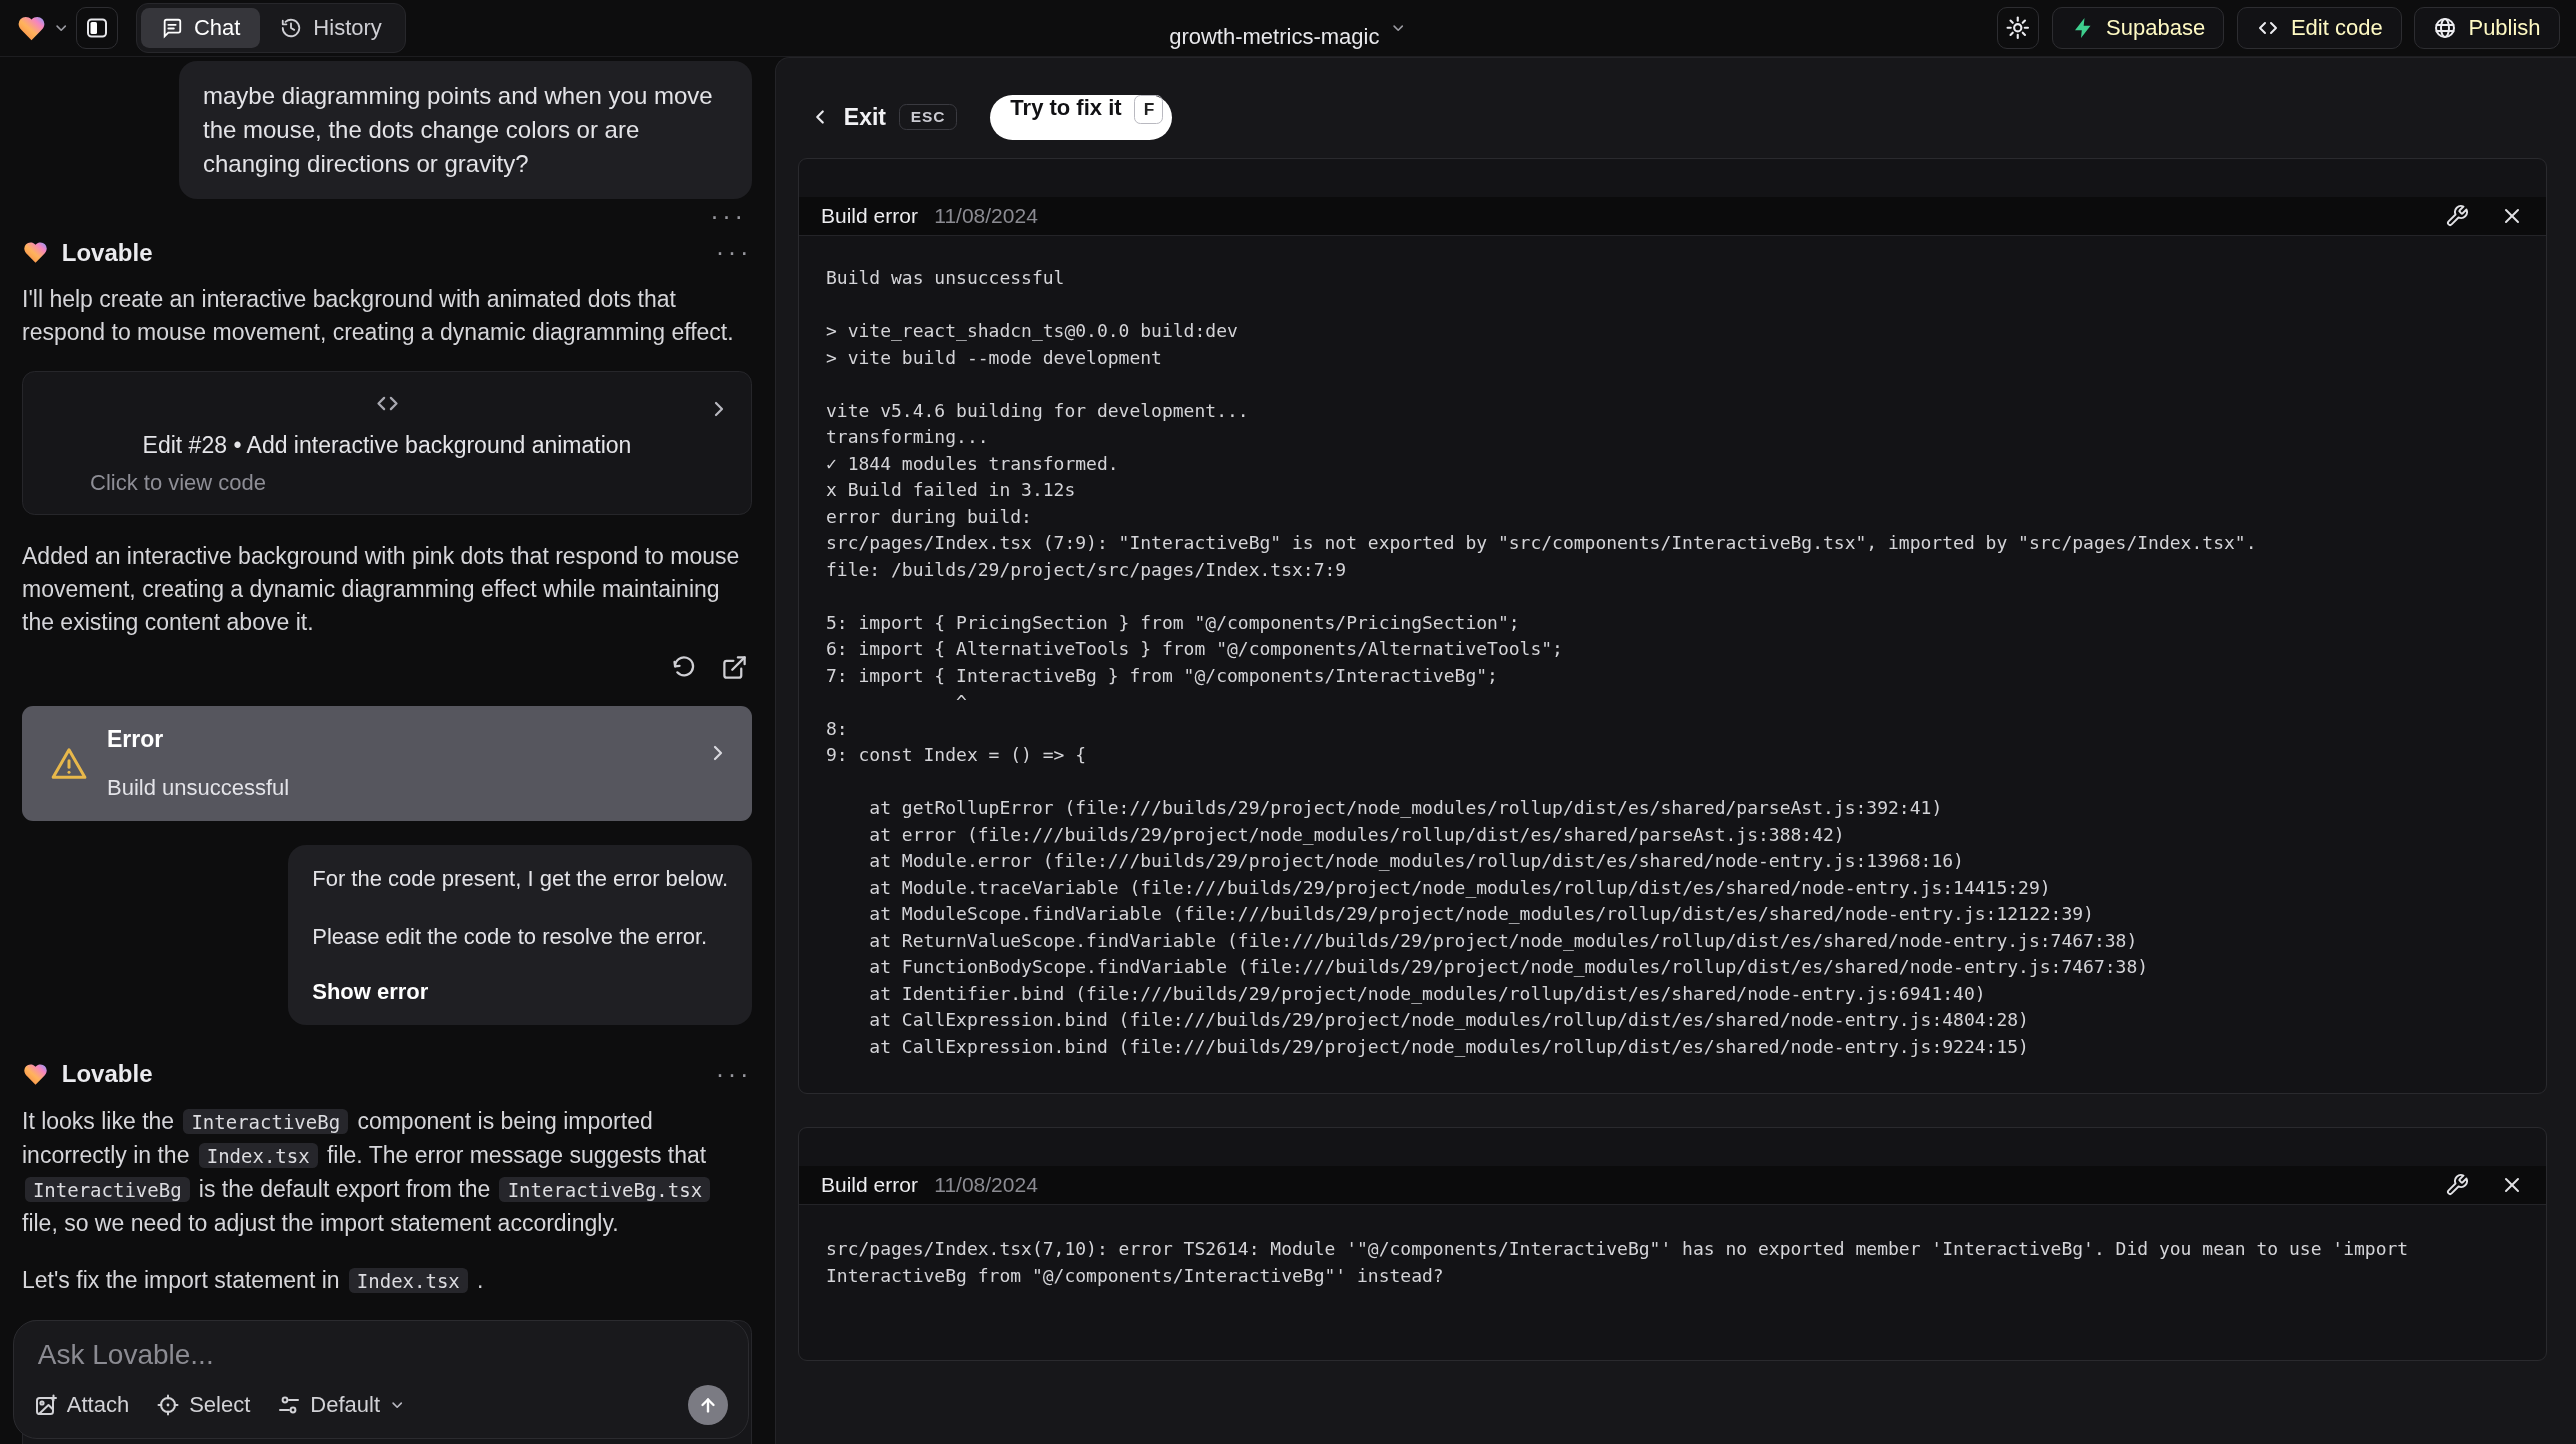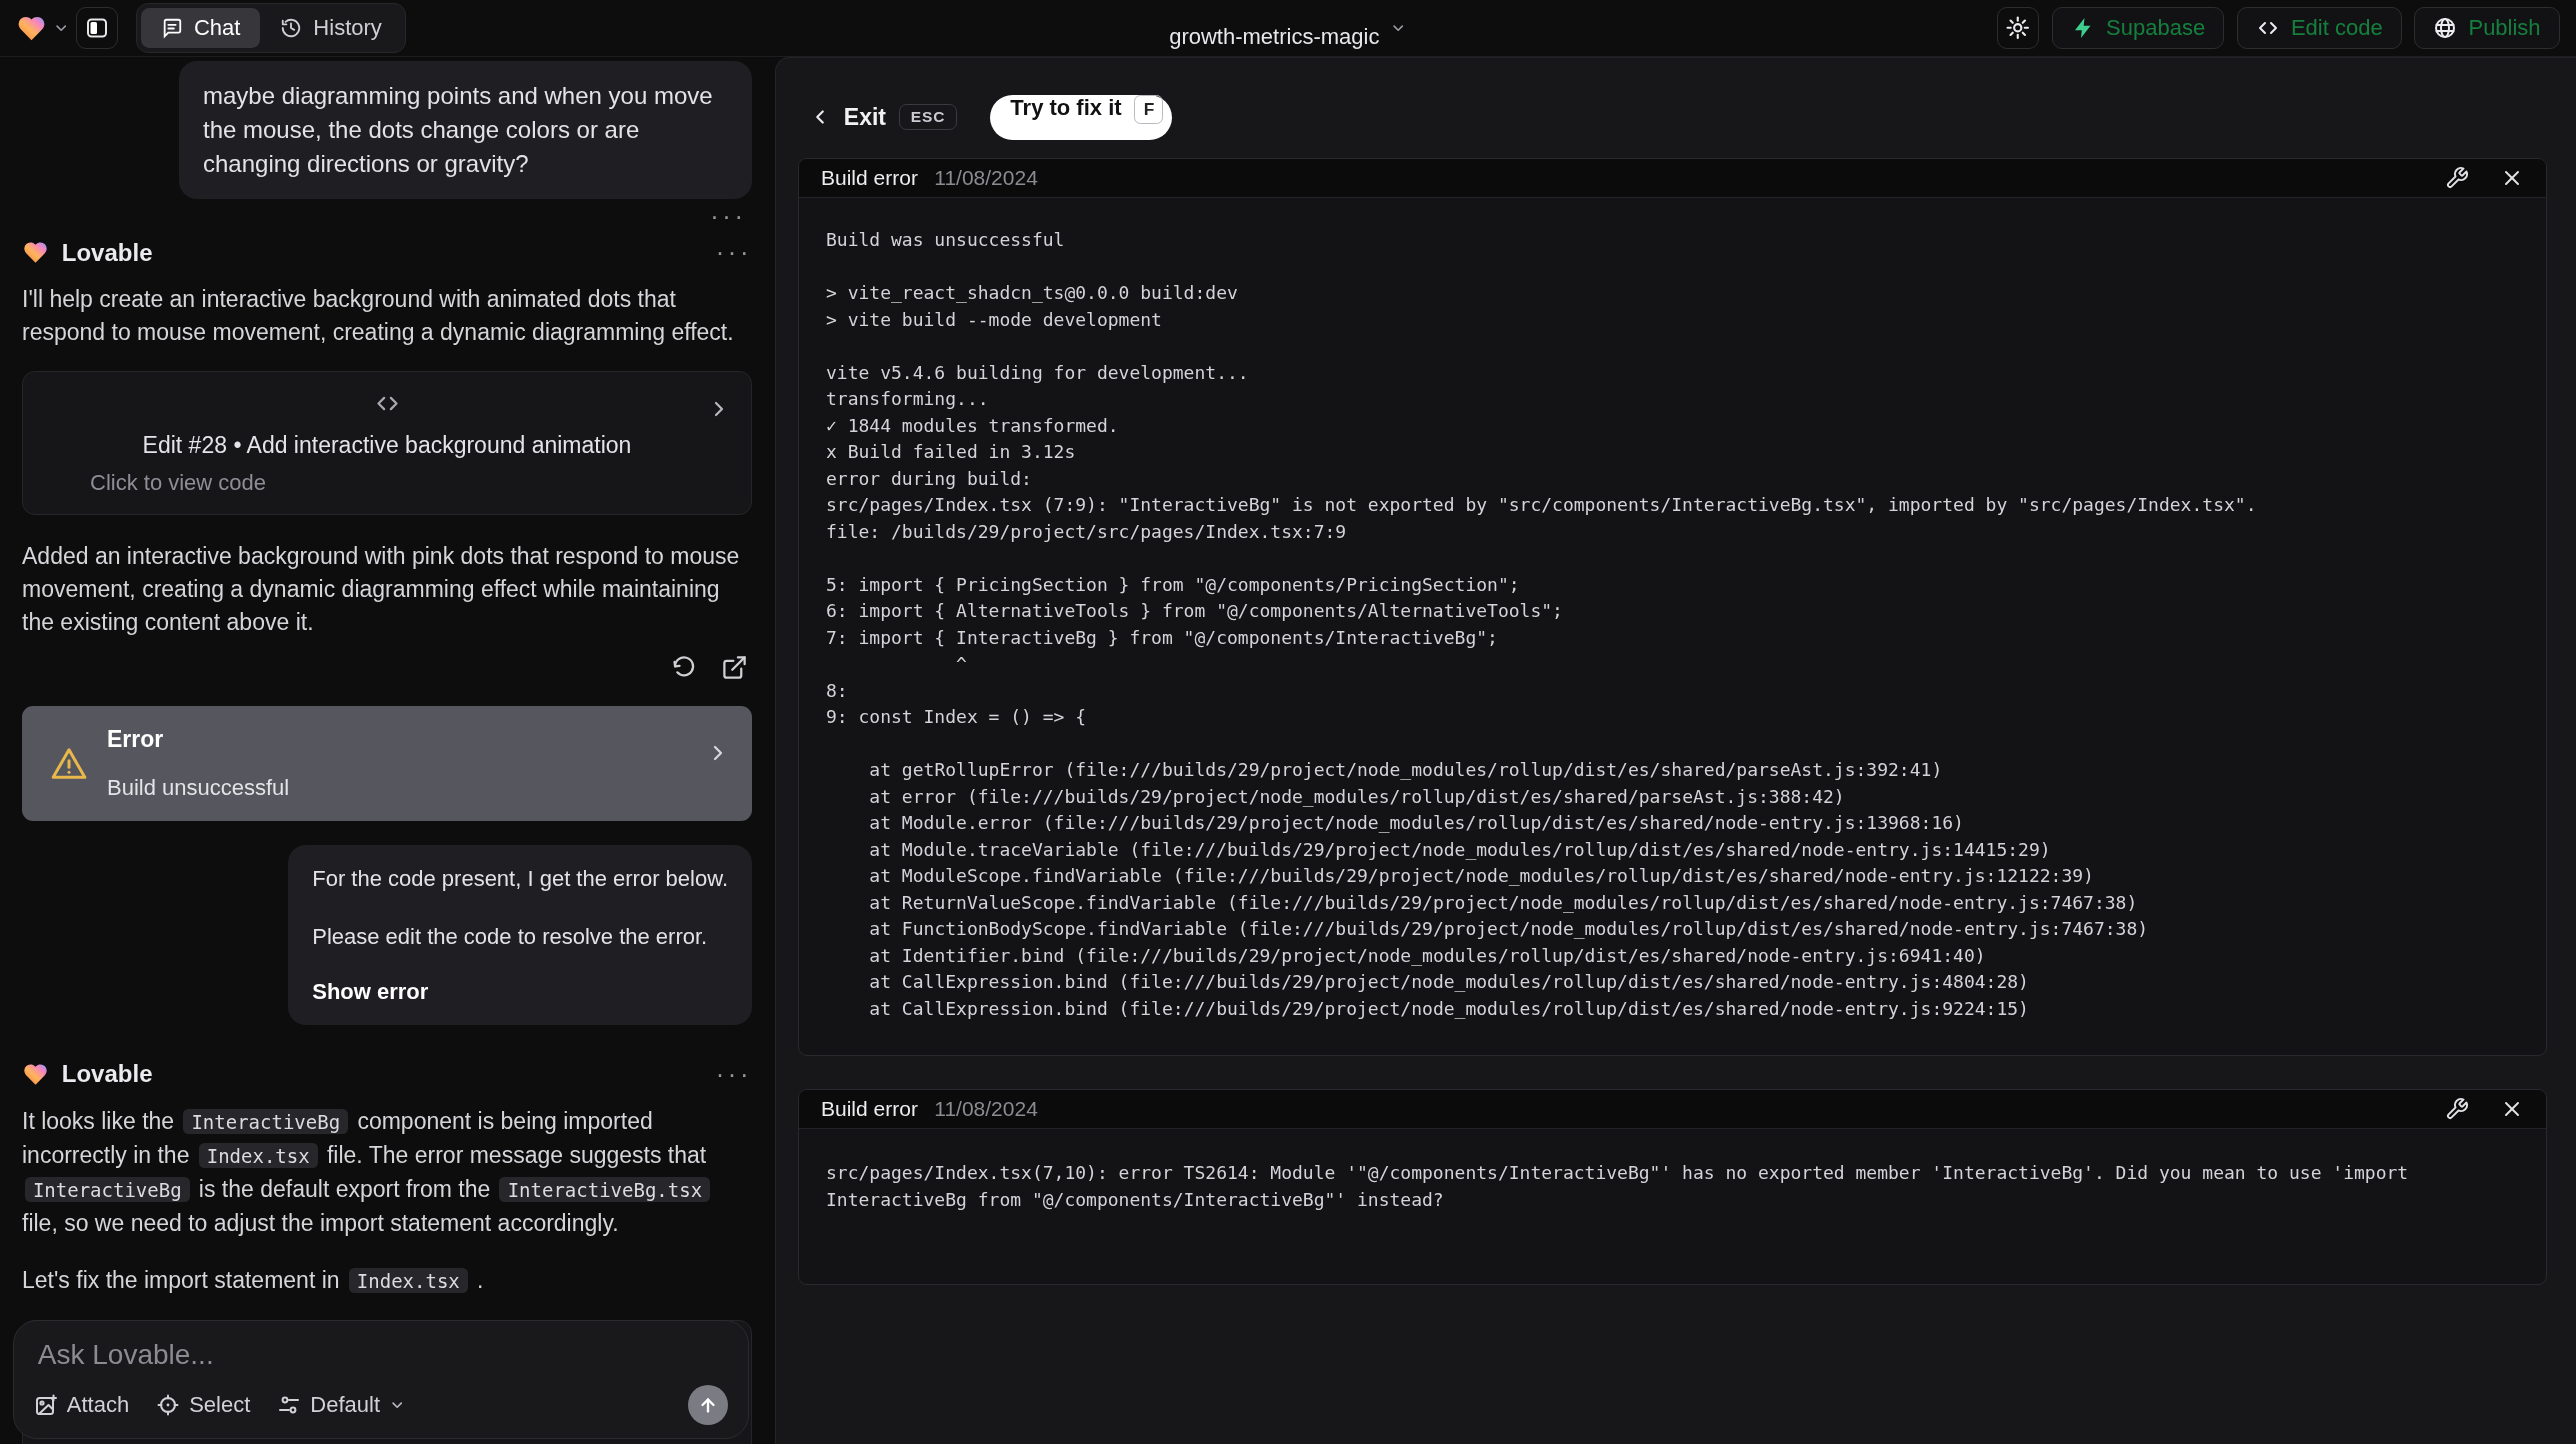--- a/index.html
+++ b/index.html
@@ -38,21 +38,21 @@
   .tab.active { background:#36363b; color:#ffffff; }
   .tb-center {
     position:absolute; left:0; right:0; top:0; height:57px;
     display:flex; align-items:center; justify-content:center; gap:11px;
     font-size:22px; color:#e8e8ec; pointer-events:none;
   }
   .tb-right { margin-left:auto; display:flex; align-items:center; gap:12.8px; }
   .tb-btn {
     display:flex; align-items:center; gap:11px; height:42px; padding:0 18px;
     border:0.9px solid #2d2d31; border-radius:10px; background:#121215;
-    font-size:22px; color:#15803d; font-weight:500;
+    font-size:22px; color:#fef9c3; font-weight:500;
   }
 
   
   .chat {
     position:absolute; left:0; top:57px; width:774px; bottom:0;
     padding:3.6px 22px 0 22px;
     display:flex; flex-direction:column;
   }
   .bubble {
     background:#1f1f23; border-radius:18px; padding:18px 24px;
@@ -129,21 +129,21 @@
     display:flex; align-items:center; justify-content:center;
     font-size:17.3px; font-weight:700; color:#222;
   }
   .err-panel {
     margin:0 29px 0 22px; border:0.9px solid #2a2a2e; border-radius:9px;
     overflow:hidden; background:#131316;
   }
   .err-panel + .err-panel { margin-top:33px; }
   .err-head {
     height:39px; background:#0b0b0c; border-bottom:0.9px solid #242428;
-    display:flex; align-items:center; padding:0 22px; gap:16.4px;
+    display:flex; align-items:center; padding:0 22px; gap:16.4px;margin-top:38px;
   }
   .err-title { font-size:21px; font-weight:500; color:#ededf0; }
   .err-date { font-size:21px; color:#8b8b92; }
   .err-icons { margin-left:auto; display:flex; align-items:center; gap:31px; }
   .err-body { padding:29px 25.5px 33px 27px; }
   .err-body pre {
     font-family:"DejaVu Sans Mono", monospace; font-size:18px; line-height:26.5px;
     color:#d4d4d8; white-space:pre-wrap; word-break:break-word;
   }
   .err-body.short { padding:31px 25.5px 71px 27px; }

